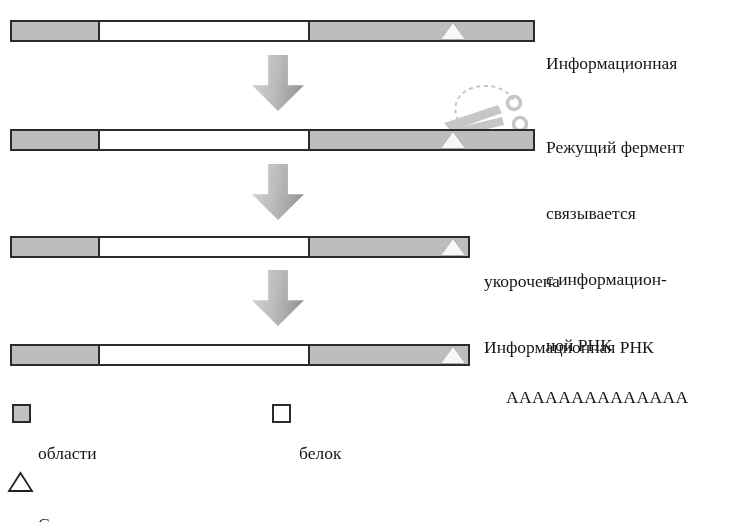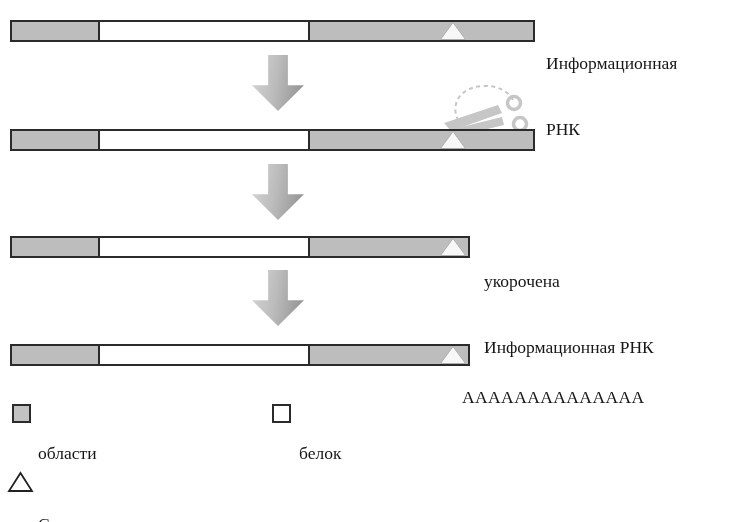--- a/index.html
+++ b/index.html
@@ -49,39 +49,44 @@
 
   <div class="bar full" style="top:20px">
     <div class="seg left"></div>
     <div class="seg right"></div>
     <svg class="tri" viewBox="0 0 26 18">
       <polygon points="13,0.5 25.5,17.5 0.5,17.5" fill="#f7f7f7" stroke="#aeaeae" stroke-width="1"></polygon>
     </svg>
   </div>
   <div class="lbl" style="left:546px;top:8px">
     <div>Информационная</div>
-    <div>РНК</div>
   </div>
 
   <div class="arrow" style="top:55px"></div>
 
   <svg class="scissors" viewBox="0 0 120 62">
     <path d="M 38,52 C 16,34 24,8 52,6 C 68,5 80,12 84,22" fill="none" stroke="#c6c6c6" stroke-width="2" stroke-dasharray="4 3.5"></path>
     <polygon points="14,43 68,25 72,33 21,51" fill="#c6c6c6"></polygon>
     <polygon points="15,51 72,37 74,45 20,58" fill="#c6c6c6"></polygon>
     <circle cx="84" cy="23" r="6.5" fill="none" stroke="#c6c6c6" stroke-width="3.5"></circle>
     <circle cx="90" cy="44" r="6.5" fill="none" stroke="#c6c6c6" stroke-width="3.5"></circle>
   </svg>
 
   <div class="bar full" style="top:129px">
     <div class="seg left"></div>
     <div class="seg right"></div>
     <svg class="tri" viewBox="0 0 26 18">
       <polygon points="13,0.5 25.5,17.5 0.5,17.5" fill="#f7f7f7" stroke="#aeaeae" stroke-width="1"></polygon>
     </svg>
+  </div>
+  <div class="lbl" style="left:546px;top:92px">
+    <div>Режущий фермент</div>
+    <div>связывается</div>
+    <div>с информацион-</div>
+    <div>ной РНК</div>
   </div>
 
   <div class="arrow" style="top:164px"></div>
 
   <div class="bar short" style="top:236px">
     <div class="seg left"></div>
     <div class="seg right"></div>
     <svg class="tri" viewBox="0 0 26 18">
       <polygon points="13,0.5 25.5,17.5 0.5,17.5" fill="#f7f7f7" stroke="#aeaeae" stroke-width="1"></polygon>
     </svg>
@@ -93,21 +98,21 @@
 
   <div class="arrow" style="top:270px"></div>
 
   <div class="bar short" style="top:344px">
     <div class="seg left"></div>
     <div class="seg right"></div>
     <svg class="tri" viewBox="0 0 26 18">
       <polygon points="13,0.5 25.5,17.5 0.5,17.5" fill="#f7f7f7" stroke="#aeaeae" stroke-width="1"></polygon>
     </svg>
   </div>
-  <div class="lbl polya" style="left:462px;top:342px">
+  <div class="lbl polya" style="left:506px;top:342px">
     <div>AAAAAAAAAAAAAA</div>
   </div>
 
   <div class="swatch gray" style="left:12px;top:404px"></div>
   <div class="lbl" style="left:38px;top:398px">
     <div>области</div>
   </div>
 
   <div class="swatch white" style="left:272px;top:404px"></div>
   <div class="lbl" style="left:299px;top:398px">

